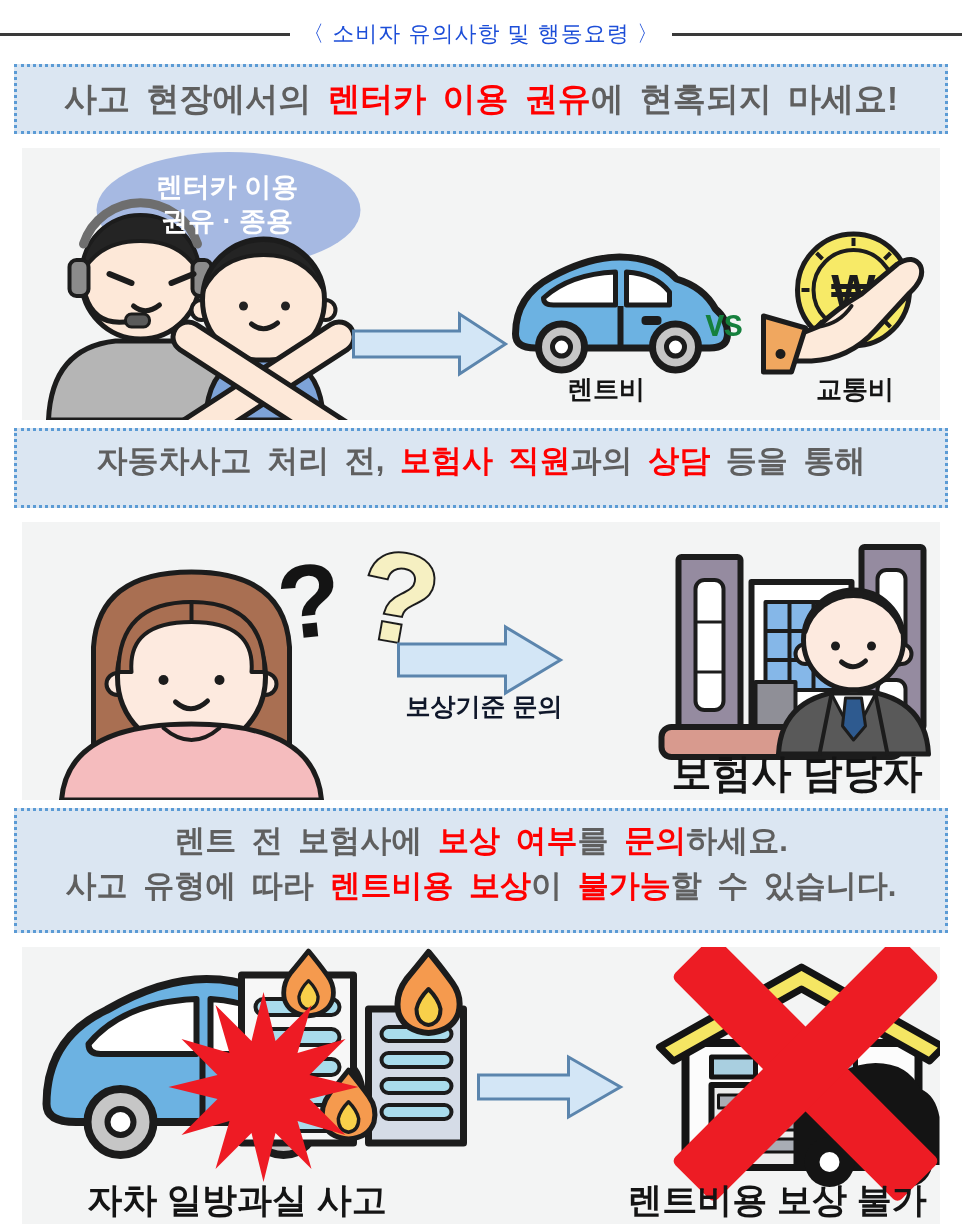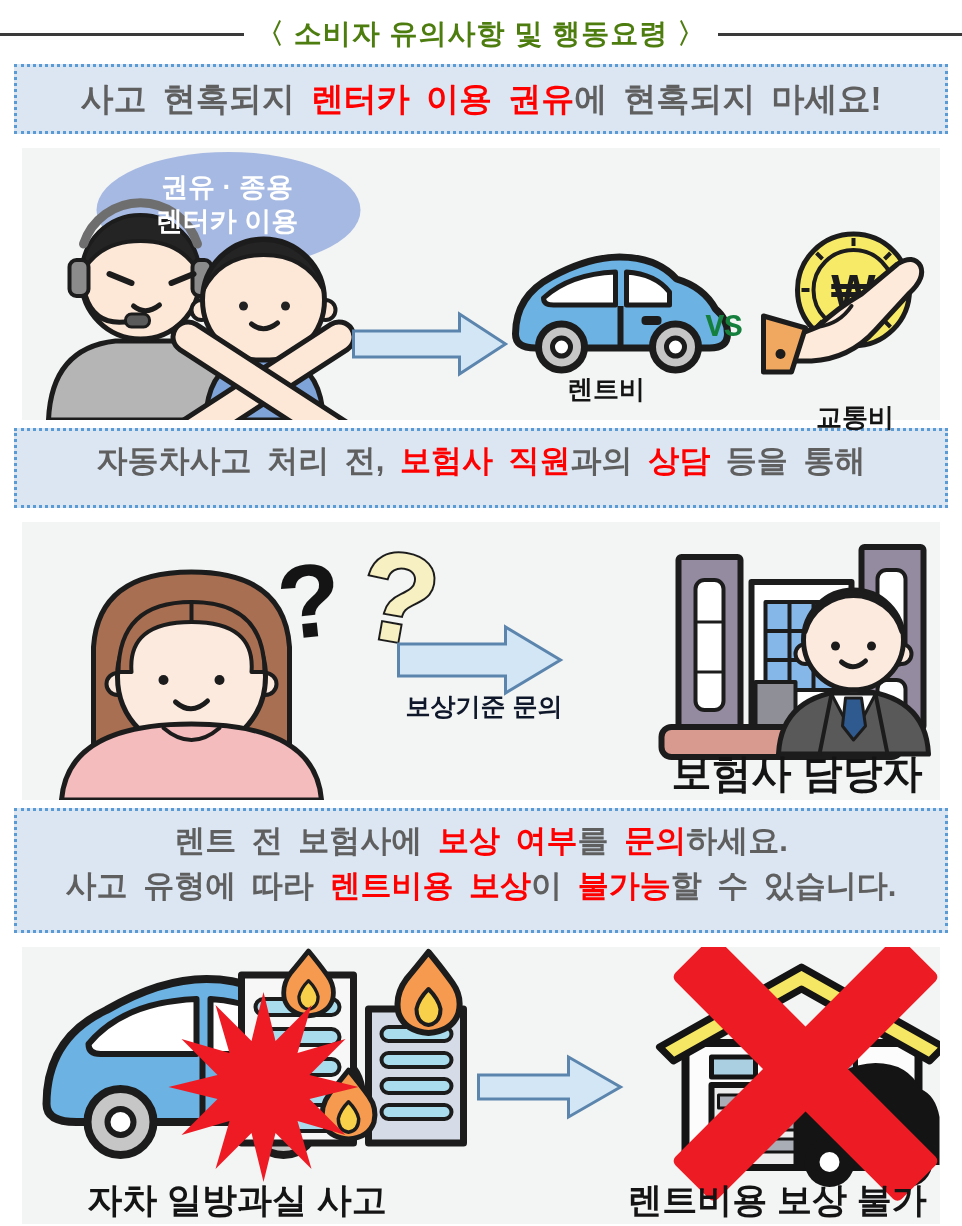--- a/index.html
+++ b/index.html
@@ -2,21 +2,21 @@
 <html><head>
 <meta charset="utf-8">
 <style>
   html,body{margin:0;padding:0;background:#fff;}
   body{font-family:"Liberation Sans","DejaVu Sans",sans-serif;}
   .page{position:relative;width:962px;height:1226px;background:#fff;overflow:hidden;}
 
   
   .header-row{display:flex;align-items:center;padding-top:12px;height:44px;}
   .rule{flex:1;height:0;border-top:3px solid #3a3a3a;}
-  .page-title{padding:0 12px;font-size:28px;font-weight:bold;color:#4d7c0f;white-space:nowrap;letter-spacing:1px;}
+  .page-title{padding:0 12px;font-size:22px;font-weight:normal;color:#1d4ed8;white-space:nowrap;letter-spacing:1px;}
 
   
   .notice{margin:8px 14px 0;background:#dbe6f2;border:3px dotted #5b9bd5;
           text-align:center;font-weight:bold;color:#5f5f5f;word-spacing:7px;}
   .notice .red{color:#ff0000;}
   #notice1{height:64px;line-height:64px;font-size:33px;}
   #notice2,#notice3{padding:7px 0 22px;font-size:31px;line-height:45px;}
 
   
   .illo{position:relative;margin:14px 22px 0;background:#f3f4f4;}
@@ -37,21 +37,21 @@
 <body>
 
 <div class="page">
 
   <div class="header-row">
     <div class="rule"></div>
     <div class="page-title">〈 소비자 유의사항 및 행동요령 〉</div>
     <div class="rule"></div>
   </div>
 
-  <div class="notice" id="notice1"><span>사고 현혹되지 </span><span class="red">렌터카 이용 권유</span><span>에 현혹되지 마세요!</span></div>
+  <div class="notice" id="notice1"><span>사고 현장에서의 </span><span class="red">렌터카 이용 권유</span><span>에 현혹되지 마세요!</span></div>
 
   <div class="illo" id="illo1">
     <svg class="scene" viewBox="0 0 915 272">
       <g>
         <path d="M148 105 L100 168 L215 122 Z" fill="#a6b9e2"></path>
         <ellipse cx="205" cy="62" rx="132" ry="58" fill="#a6b9e2"></ellipse>
       </g>
       <g stroke="#1c1c1c" stroke-linejoin="round" stroke-linecap="round">
         <path d="M25 272 Q28 200 92 193 L148 193 Q205 200 208 272 Z" fill="#b5b5b5" stroke-width="5"></path>
         <circle cx="117" cy="132" r="59" fill="#fde8d8" stroke-width="5"></circle>
@@ -109,26 +109,26 @@
         <text x="830" y="159" font-size="47" font-weight="bold" text-anchor="middle" fill="#1c1c1c" stroke="none">₩</text>
       </g>
       <g stroke="#1c1c1c" stroke-linejoin="round" stroke-linecap="round">
         <path d="M750 196 Q772 188 794 179 Q814 160 838 146 L874 116 Q890 106 897 118 Q902 130 886 145 L852 182 Q826 211 788 213 L750 213 Z" fill="#fdeada" stroke-width="5"></path>
         <path d="M794 179 Q816 176 828 158" fill="none" stroke-width="4"></path>
         <polygon points="740,168 782,180 768,224 740,224" fill="#f0a75f" stroke-width="5"></polygon>
         <circle cx="757" cy="206" r="5" fill="#1c1c1c" stroke="none"></circle>
       </g>
     </svg>
     <div class="bubble-text">
+      <div>렌터카 이용</div>
       <div>권유 · 종용</div>
-      <div>렌터카 이용</div>
     </div>
     <div class="lbl lbl-small" style="left:484px;top:224px;width:200px;">렌트비</div>
     <div class="lbl lbl-vs" style="left:666px;top:162px;width:72px;">VS</div>
-    <div class="lbl lbl-small" style="left:748px;top:224px;width:170px;margin-top:28px;">교통비</div>
+    <div class="lbl lbl-small" style="left:748px;top:224px;width:170px;">교통비</div>
   </div>
 
   <div class="notice" id="notice2">
     <div><span>자동차사고 처리 전, </span><span class="red">보험사 직원</span><span>과의 </span><span class="red">상담</span><span> 등을 통해</span></div>
   </div>
 
   <div class="illo" id="illo2">
     <svg class="scene" viewBox="0 0 915 278">
       <g stroke="#1c1c1c" stroke-linejoin="round" stroke-linecap="round">
         <path d="M70 272 L70 125 Q75 50 168 50 Q261 50 266 125 L266 272 Z" fill="#a96f52" stroke-width="5"></path>

